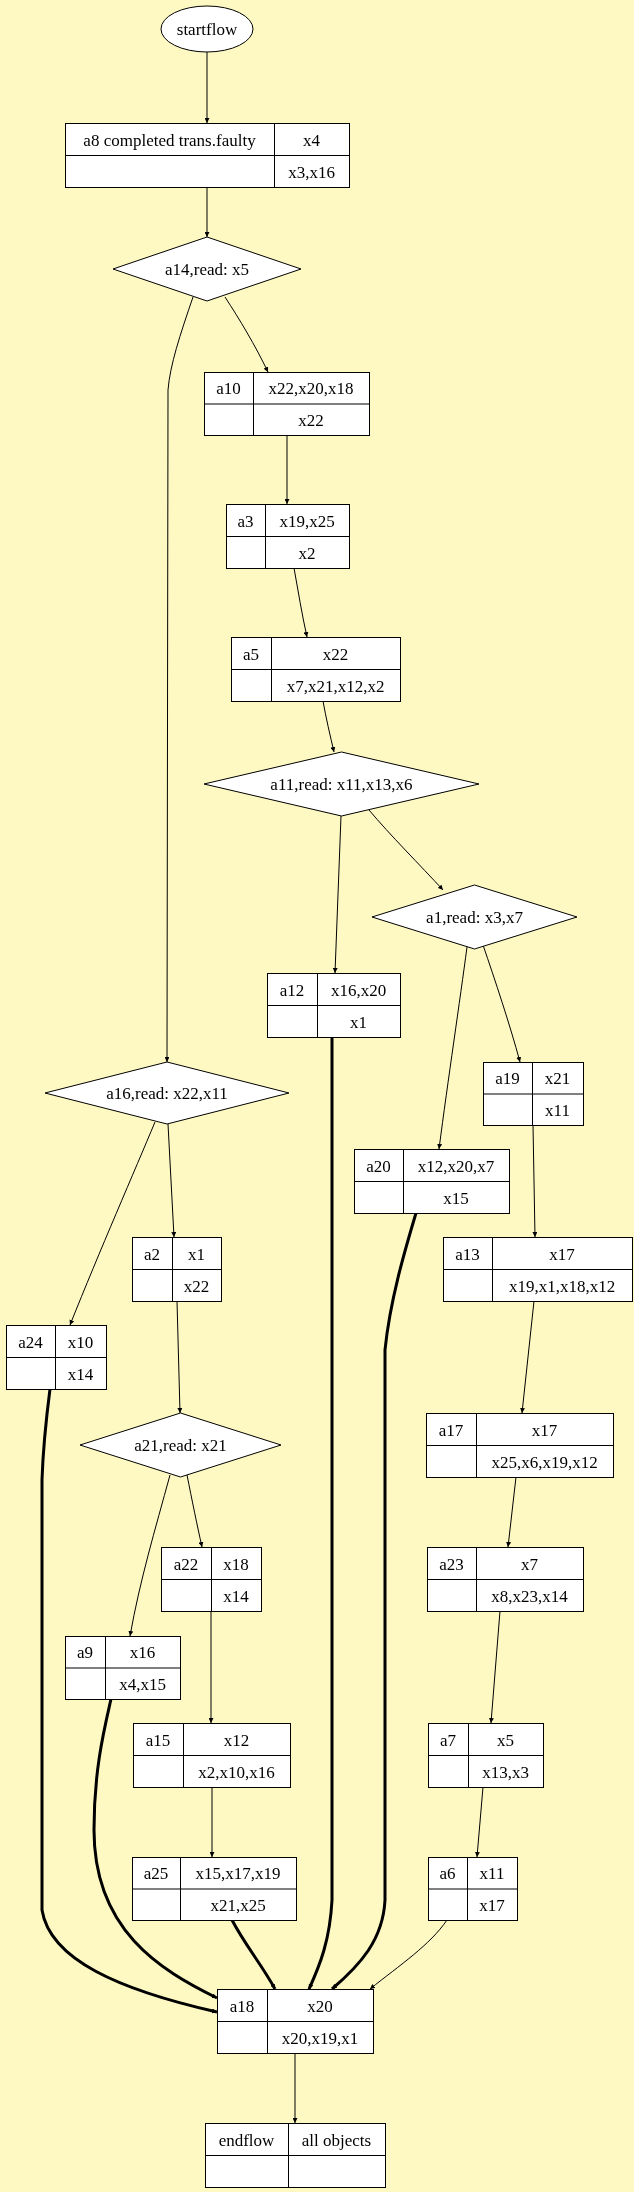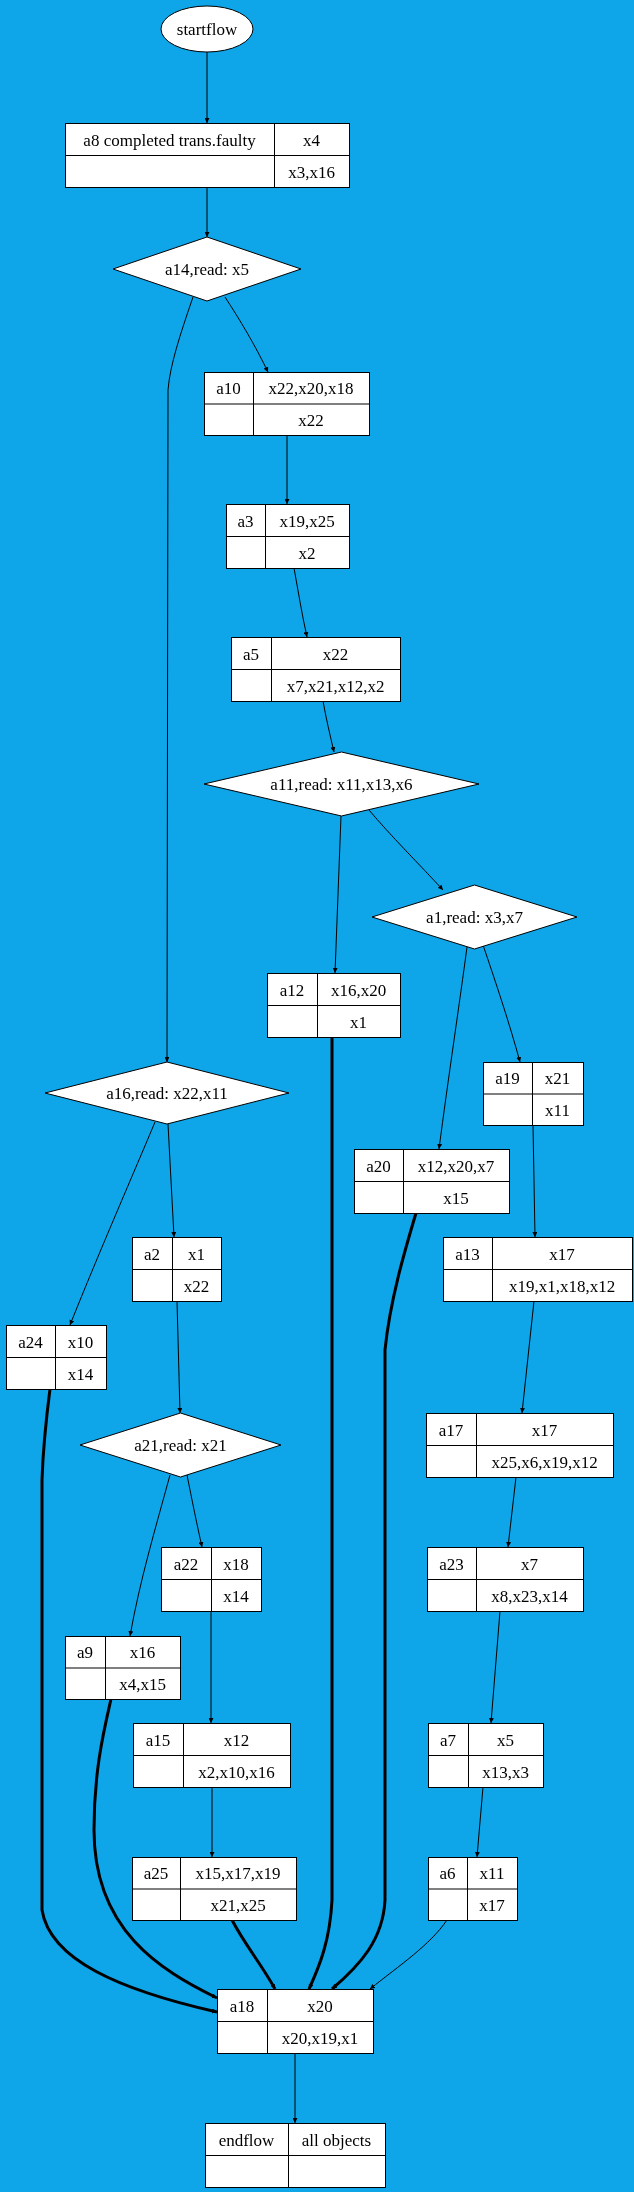--- a/index.html
+++ b/index.html
@@ -1,16 +1,16 @@
 <!DOCTYPE html>
 <html><head>
 <meta charset="utf-8">
 <style>
   html, body { margin: 0; padding: 0; background: #ffffff; }
-  #canvas { position: relative; width: 634px; height: 2192px; background: #0ea5e9; overflow: hidden; }
+  #canvas { position: relative; width: 634px; height: 2192px; background: #fef9c3; overflow: hidden; }
   svg { position: absolute; left: 0; top: 0; }
   text { font-family: "Liberation Serif", "DejaVu Serif", serif; font-size: 17px; fill: #000; }
 </style>
 </head>
 <body>
 
 <div id="canvas">
   <svg id="graph" width="634" height="2192" viewBox="0 0 634 2192" xmlns="http://www.w3.org/2000/svg">
     <defs>
       <marker id="arrow" viewBox="0 0 10 10" refX="10" refY="5" markerWidth="5" markerHeight="5" orient="auto-start-reverse" markerUnits="userSpaceOnUse">

